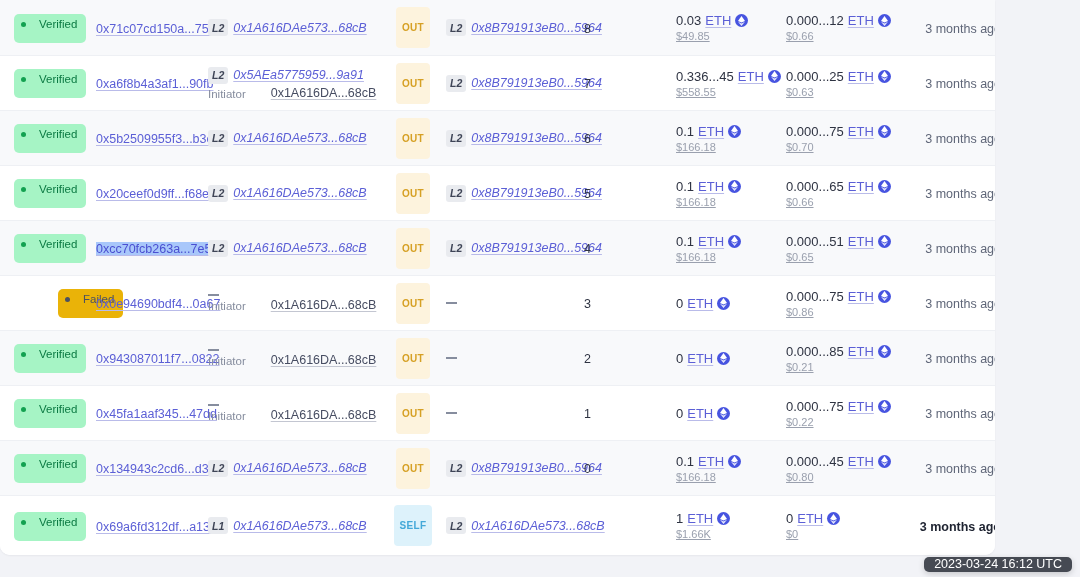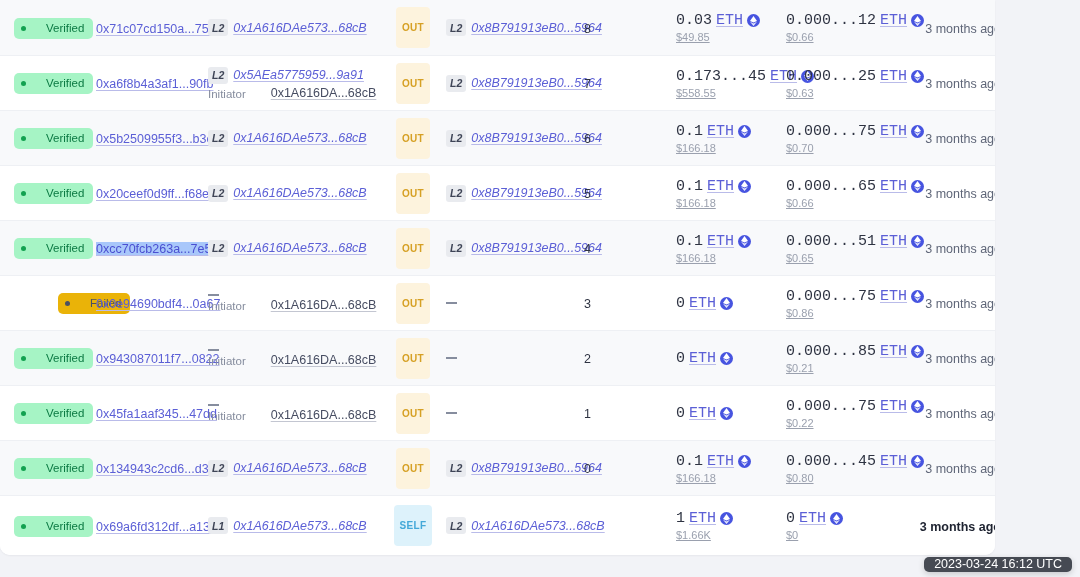--- a/index.html
+++ b/index.html
@@ -52,22 +52,22 @@
   .c-to       { width: 138px; flex: 0 0 138px; }
   .c-block    { width: 92px;  flex: 0 0 92px;  }
   .c-value    { width: 110px; flex: 0 0 110px; text-align: right; }
   .c-fee      { width: 118px; flex: 0 0 118px; text-align: right; }
   .c-age      { width: 105px; flex: 0 0 105px; text-align: right; padding-right: 8px; }
 
   
   .badge-status {
     display: inline-flex;
     align-items: center;
-    gap: 20px;
-    padding: 4px 9px 4px 7px;
+    gap: 13px;
+    padding: 4px 9px 12px 7px;
     border-radius: 5px;
     font-size: 11.5px;
     line-height: 13px;
     font-weight: 400;
     white-space: nowrap;
   }
   .badge-status.verified { background: #a6f4c5; color: #0b7a43; }
   .badge-status.failed   { background: #eab308; color: #4b5162; margin-left: 44px; }
   .dot { width: 5px; height: 5px; border-radius: 50%; display: inline-block; }
   .badge-status.verified .dot { background: #12a150; }
@@ -144,24 +144,23 @@
 
   
   .block-num { font-size: 12.5px; color: #2e3342; }
 
   
   .amt-line {
     display: flex;
     align-items: center;
     justify-content: flex-end;
     gap: 4px;
-    font-size: 15px;
+    font-size: 13px;
     color: #2e3342;
     white-space: nowrap;
-    font-family: Liberation Mono, monospace;
   }
   .amt-line .unit {
     color: #5b5fd6;
     text-decoration: underline;
     text-decoration-color: #b9bbe9;
     text-underline-offset: 2px;
     cursor: pointer;
   }
   .amt-sub {
     font-size: 11px;
@@ -285,21 +284,21 @@
         <div class="c-to">
           <div class="cell-line">
             <span class="chip-layer">L2</span>
             <span class="lnk">0x8B791913eB0...5964</span>
           </div>
         </div>
         <div class="c-block"><span class="block-num">7</span></div>
         <div class="c-value">
           <div class="amt-wrap right">
             <div class="amt-line">
-              <span>0.173...45</span>
+              <span>0.336...45</span>
               <span class="unit">ETH</span>
               <span class="eth-icon">
                 <svg width="7" height="10" viewBox="0 0 7 10">
                   <path d="M3.5 0 L0 5 L3.5 6.6 L7 5 Z" fill="#ffffff"></path>
                   <path d="M3.5 7.4 L0 5.8 L3.5 10 L7 5.8 Z" fill="#ffffff" opacity="0.85"></path>
                 </svg>
               </span>
             </div>
             <div class="amt-sub">$558.55</div>
           </div>

